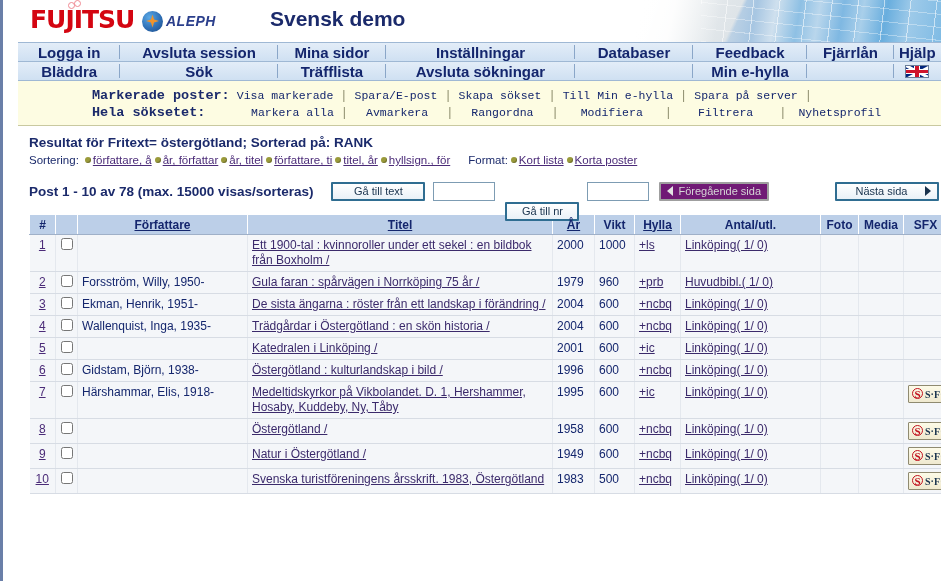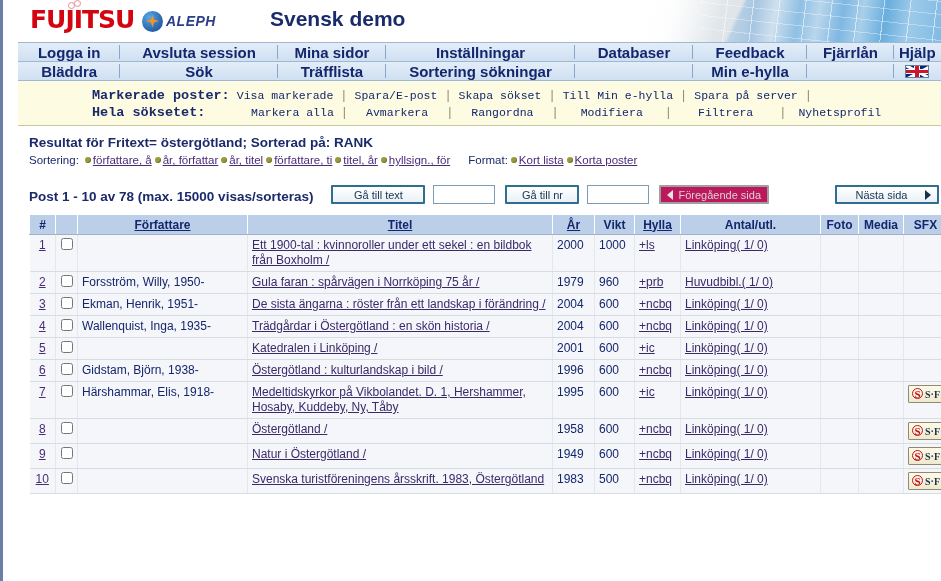--- a/index.html
+++ b/index.html
@@ -262,21 +262,21 @@
     text-decoration: underline;
     cursor: pointer;
     white-space: nowrap;
   }
   .fmt-lbl { margin-left: 18px; color: #1b2a6b; }
 
   
   .paging {
     margin: 12px 0 0 11px;
     display: flex;
-    align-items: flex-end;
+    align-items: center;
     height: 26px;
   }
   .paging .count {
     font-family: "Liberation Sans", sans-serif;
     font-weight: bold;
     font-size: 13.5px;
     color: #1b2a6b;
     margin-right: 18px;
   }
   .btn {
@@ -299,21 +299,21 @@
   .btn.sm { min-width: 74px; margin-top: 40px; }
   .txtbox {
     width: 62px;
     height: 19px;
     border: 1px solid #7d9cb3;
     background: #fff;
     margin: 0 10px 0 8px;
     box-sizing: border-box;
   }
   .btn.disabled {
-    background: #be185d;
+    background: #701a75;
     border: 2px solid #9f9f9f;
     color: #d6d6d6;
     min-width: 104px;
     cursor: default;
   }
   .btn.nav-next {
     min-width: 104px;
     justify-content: space-between;
     margin-left: 48px;
   }
@@ -465,21 +465,21 @@
     <div class="nav-cell sep" style="width:104px">
         <span>Bläddra</span>
       </div>
     <div class="nav-cell sep" style="width:160px">
         <span>Sök</span>
       </div>
     <div class="nav-cell sep" style="width:110px">
         <span>Träfflista</span>
       </div>
     <div class="nav-cell sep" style="width:192px">
-        <span>Sortering sökningar</span>
+        <span>Avsluta sökningar</span>
       </div>
     <div class="nav-cell sep" style="width:120px">
         <span></span>
       </div>
     <div class="nav-cell sep" style="width:116px">
         <span>Min e-hylla</span>
       </div>
     <div class="nav-cell sep" style="width:88px">
         <span></span>
       </div>

